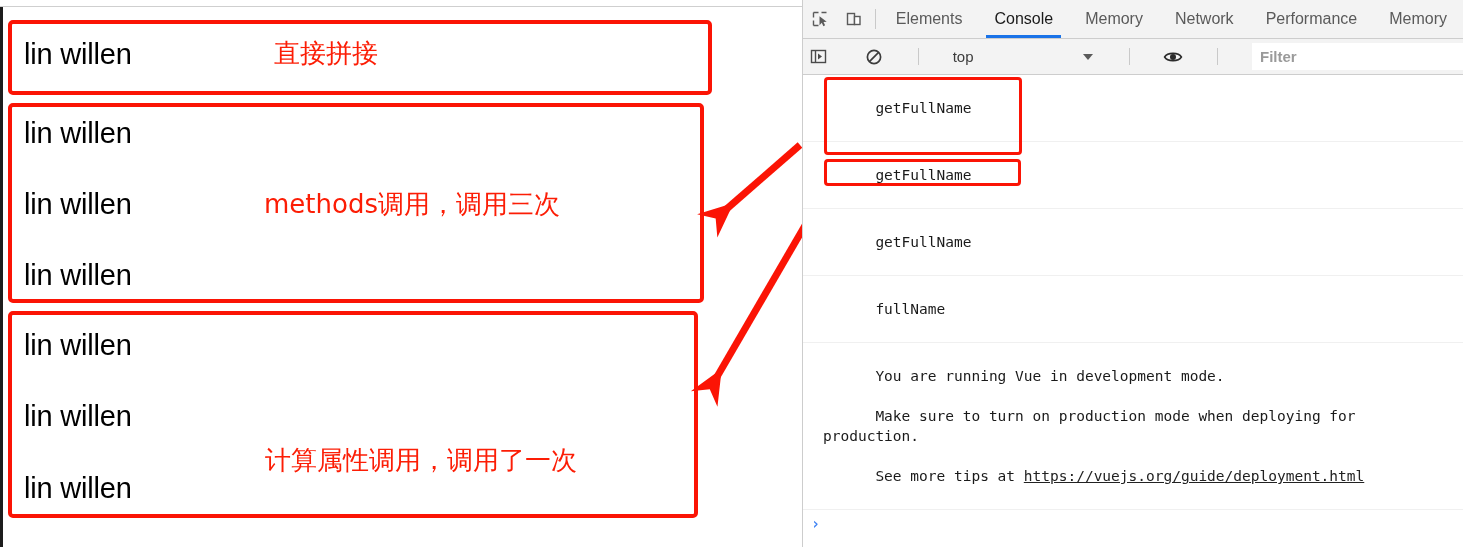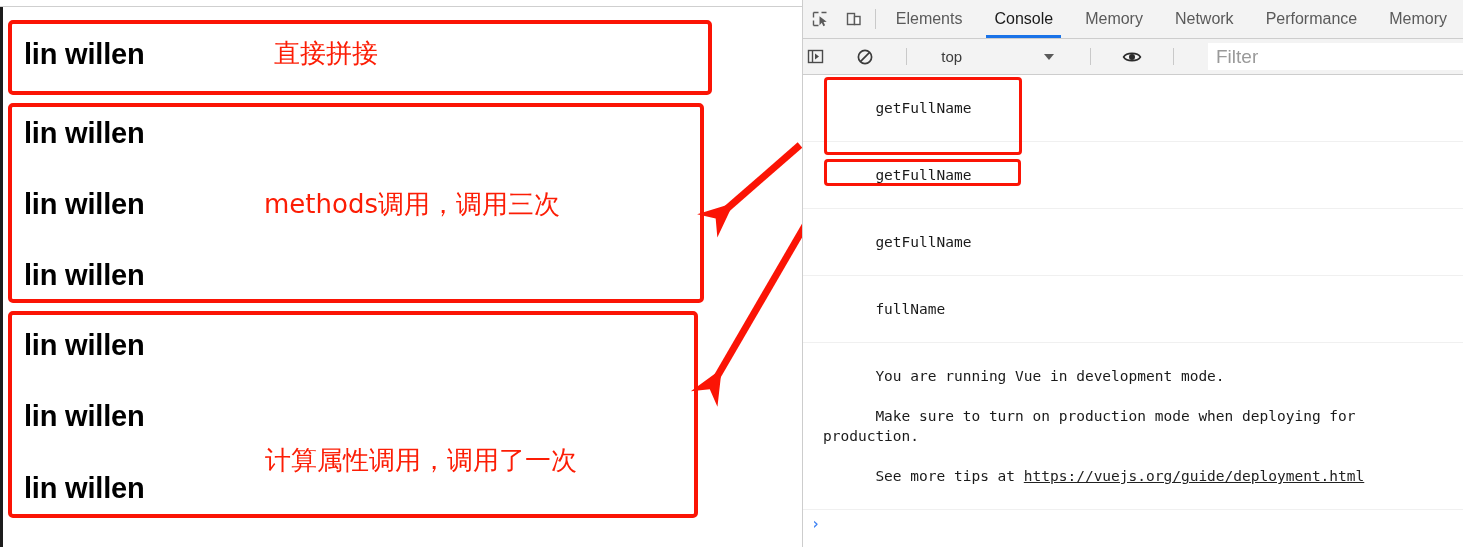--- a/index.html
+++ b/index.html
@@ -46,21 +46,21 @@
     box-sizing: border-box;
   }
   #box-1 { left: 8px;  top: 20px;  width: 704px; height: 75px;  }
   #box-2 { left: 8px;  top: 103px; width: 696px; height: 200px; }
   #box-3 { left: 8px;  top: 311px; width: 690px; height: 207px; }
 
   .name-line {
     position: absolute;
     left: 12px;
     color: #000000;
-    font-weight: bold;
+    font-weight: normal;
     font-size: 29px;
     line-height: 32px;
     letter-spacing: -0.2px;
     white-space: nowrap;
     font-family: "Liberation Sans", sans-serif;
   }
 
   .cn-note {
     position: absolute;
     color: #fc1d05;
@@ -155,24 +155,25 @@
     border-left: 5px solid transparent;
     border-right: 5px solid transparent;
     border-top: 6px solid #5a5a5a;
   }
   #filter-input {
     flex: 1;
     margin: 4px 0 4px 6px;
     border: none;
     outline: none;
     background: #ffffff;
-    font-size: 19px;
+    font-size: 15px;
     color: #404040;
     padding-left: 8px;
     font-family: "Liberation Sans", sans-serif;
+    font-weight: bold;
   }
   #filter-input::placeholder { color: #9a9a9a; }
 
   #console-body {
     position: relative;
     height: 473px;
     background: #ffffff;
     overflow: hidden;
   }
   .console-row {

